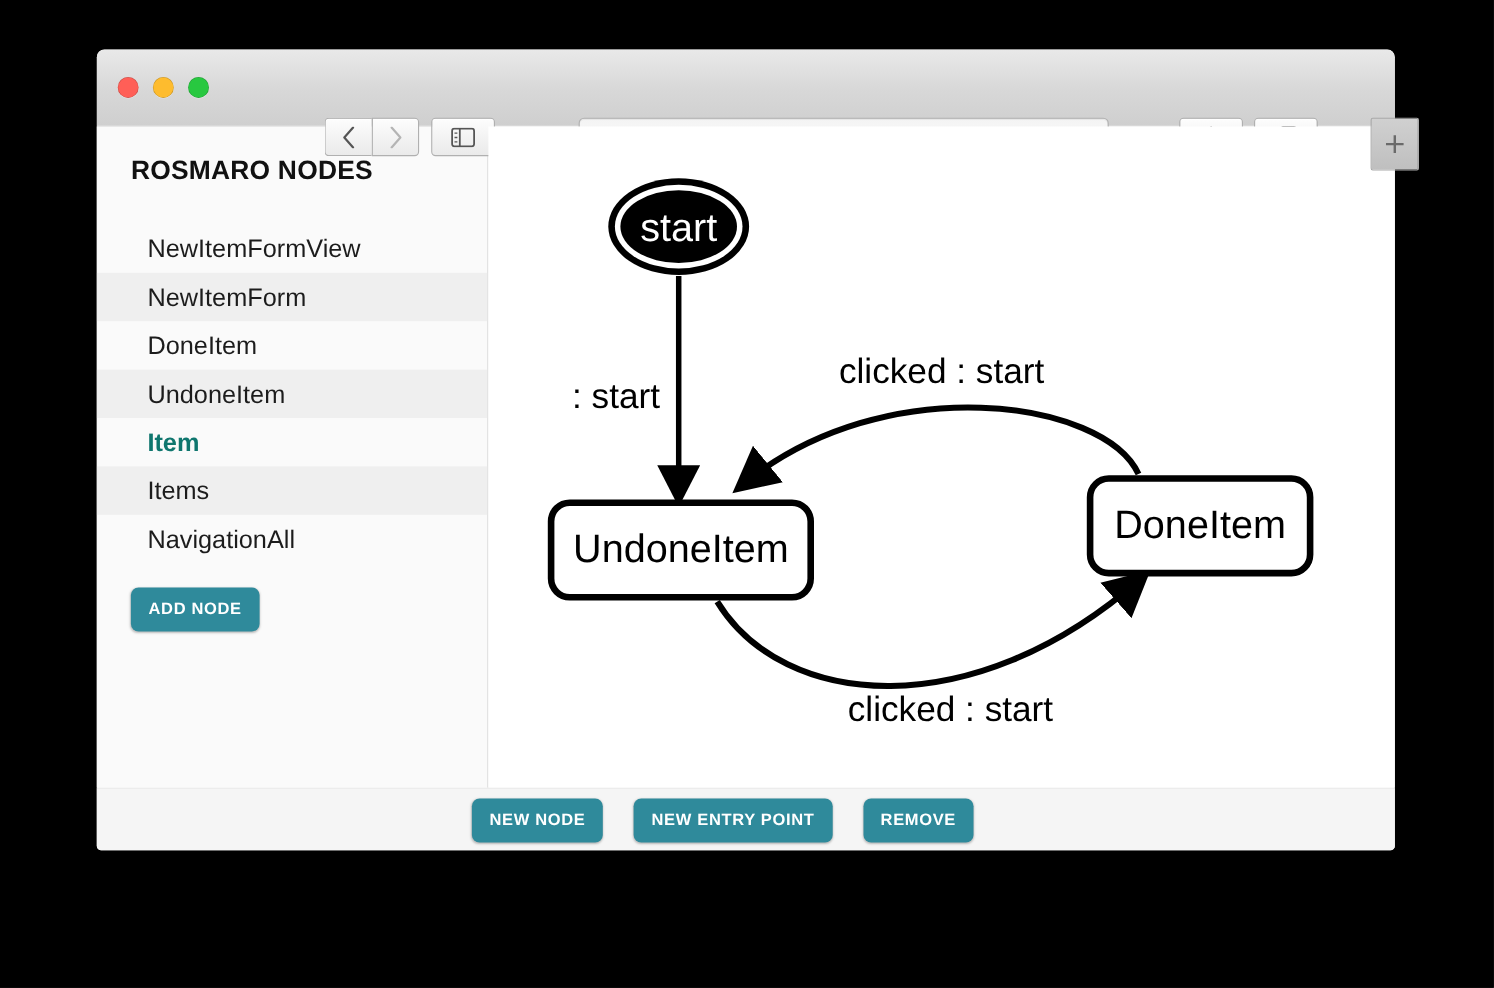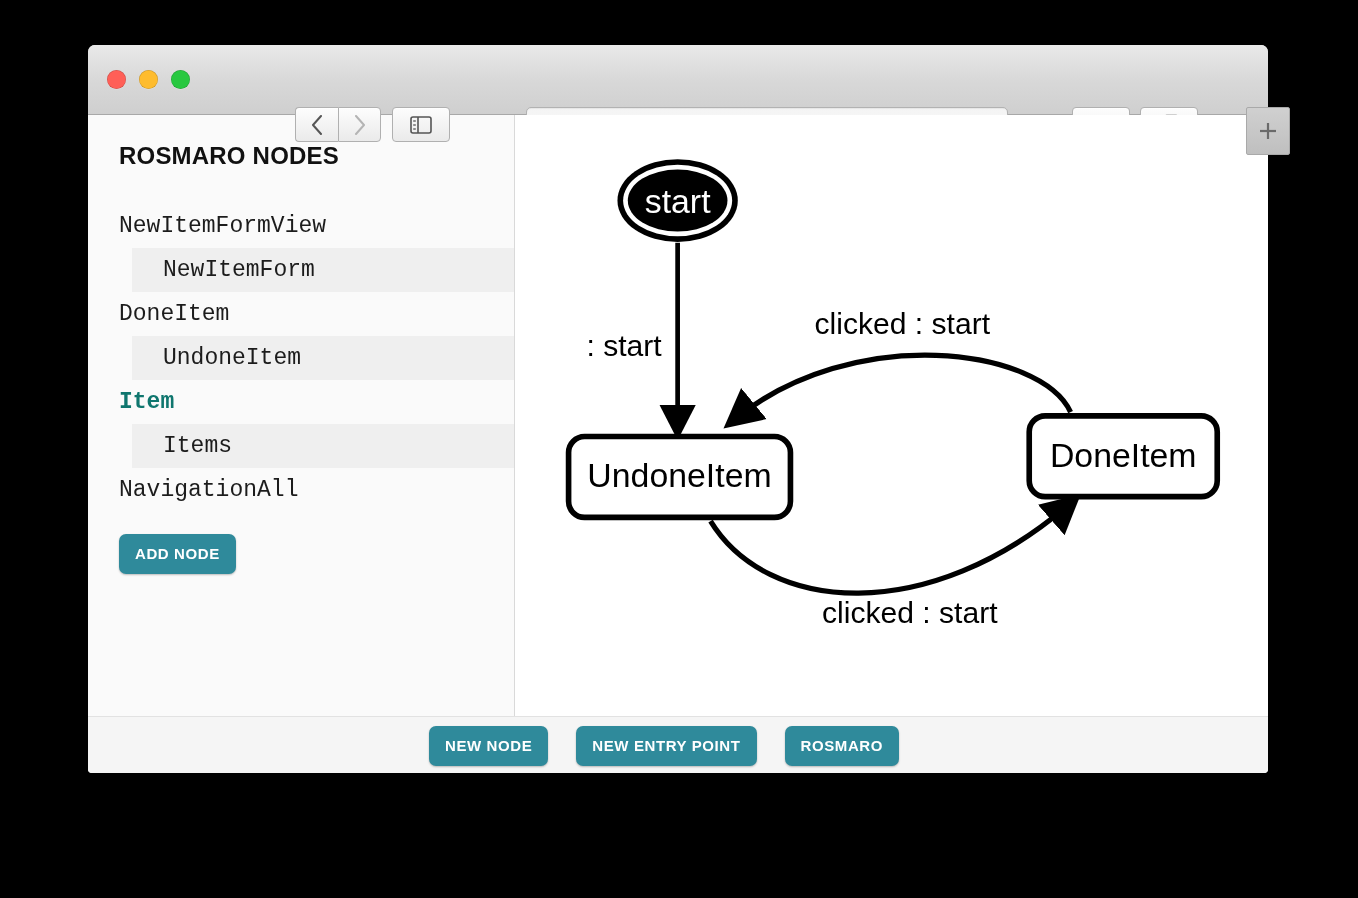--- a/index.html
+++ b/index.html
@@ -73,39 +73,38 @@
     border:1px solid #a9a9a9;
     border-radius:2px;
     display:flex; align-items:center; justify-content:center;
     z-index:2;
   }
 
   
   .content { display:flex; height: 601px; }
 
   .sidebar {
-    width: 427px;
+    width: 356px;
     background:#fafafa;
     border-right:1px solid #d9d9d9;
     display:flex; flex-direction:column;
     overflow:hidden;
   }
   .sb-title {
     font-size: 24px; font-weight: bold; color:#111;
     padding: 27px 0 0 31px; letter-spacing:.2px;
   }
   .node-list { margin-top: 34px; flex: 0 0 auto; }
   .node-row {
     height: 44px; display:flex; align-items:center;
-    padding-left: 31px;
+    padding-left: 46px;
     font-size: 23px; color:#1c1c1c;
     cursor: default;
-    font-family: Liberation Mono, monospace;
-  }
-  .node-row.alt { background:#efefef;margin-left:44px; }
+  }
+  .node-row.alt { background:#efefef; }
   .node-row.sel { color:#0f766e; font-weight:bold; }
 
   .sb-actions { display:flex; gap:32px; padding: 22px 0 0 31px; }
   .tealbtn {
     background:#2f8a9b; color:#fff;
     font-size:15px; font-weight:bold; letter-spacing:.6px;
     border:none; border-radius:7px;
     padding: 11px 16px 12px;
     box-shadow: 0 1px 2px rgba(0,0,0,.25);
     cursor:pointer;
@@ -268,17 +267,17 @@
           <text x="420" y="540" text-anchor="middle" fill="#000" font-family="Liberation Sans, sans-serif" font-size="32">clicked : start</text>
         </g>
       </svg>
     </div>
   </div>
 
   <div class="bottombar">
     <div class="bb-btns">
       <button class="tealbtn">NEW NODE</button>
       <button class="tealbtn">NEW ENTRY POINT</button>
-      <button class="tealbtn">ROSMARO</button>
+      <button class="tealbtn">REMOVE</button>
     </div>
   </div>
 
 </div>
 
 </body></html>

